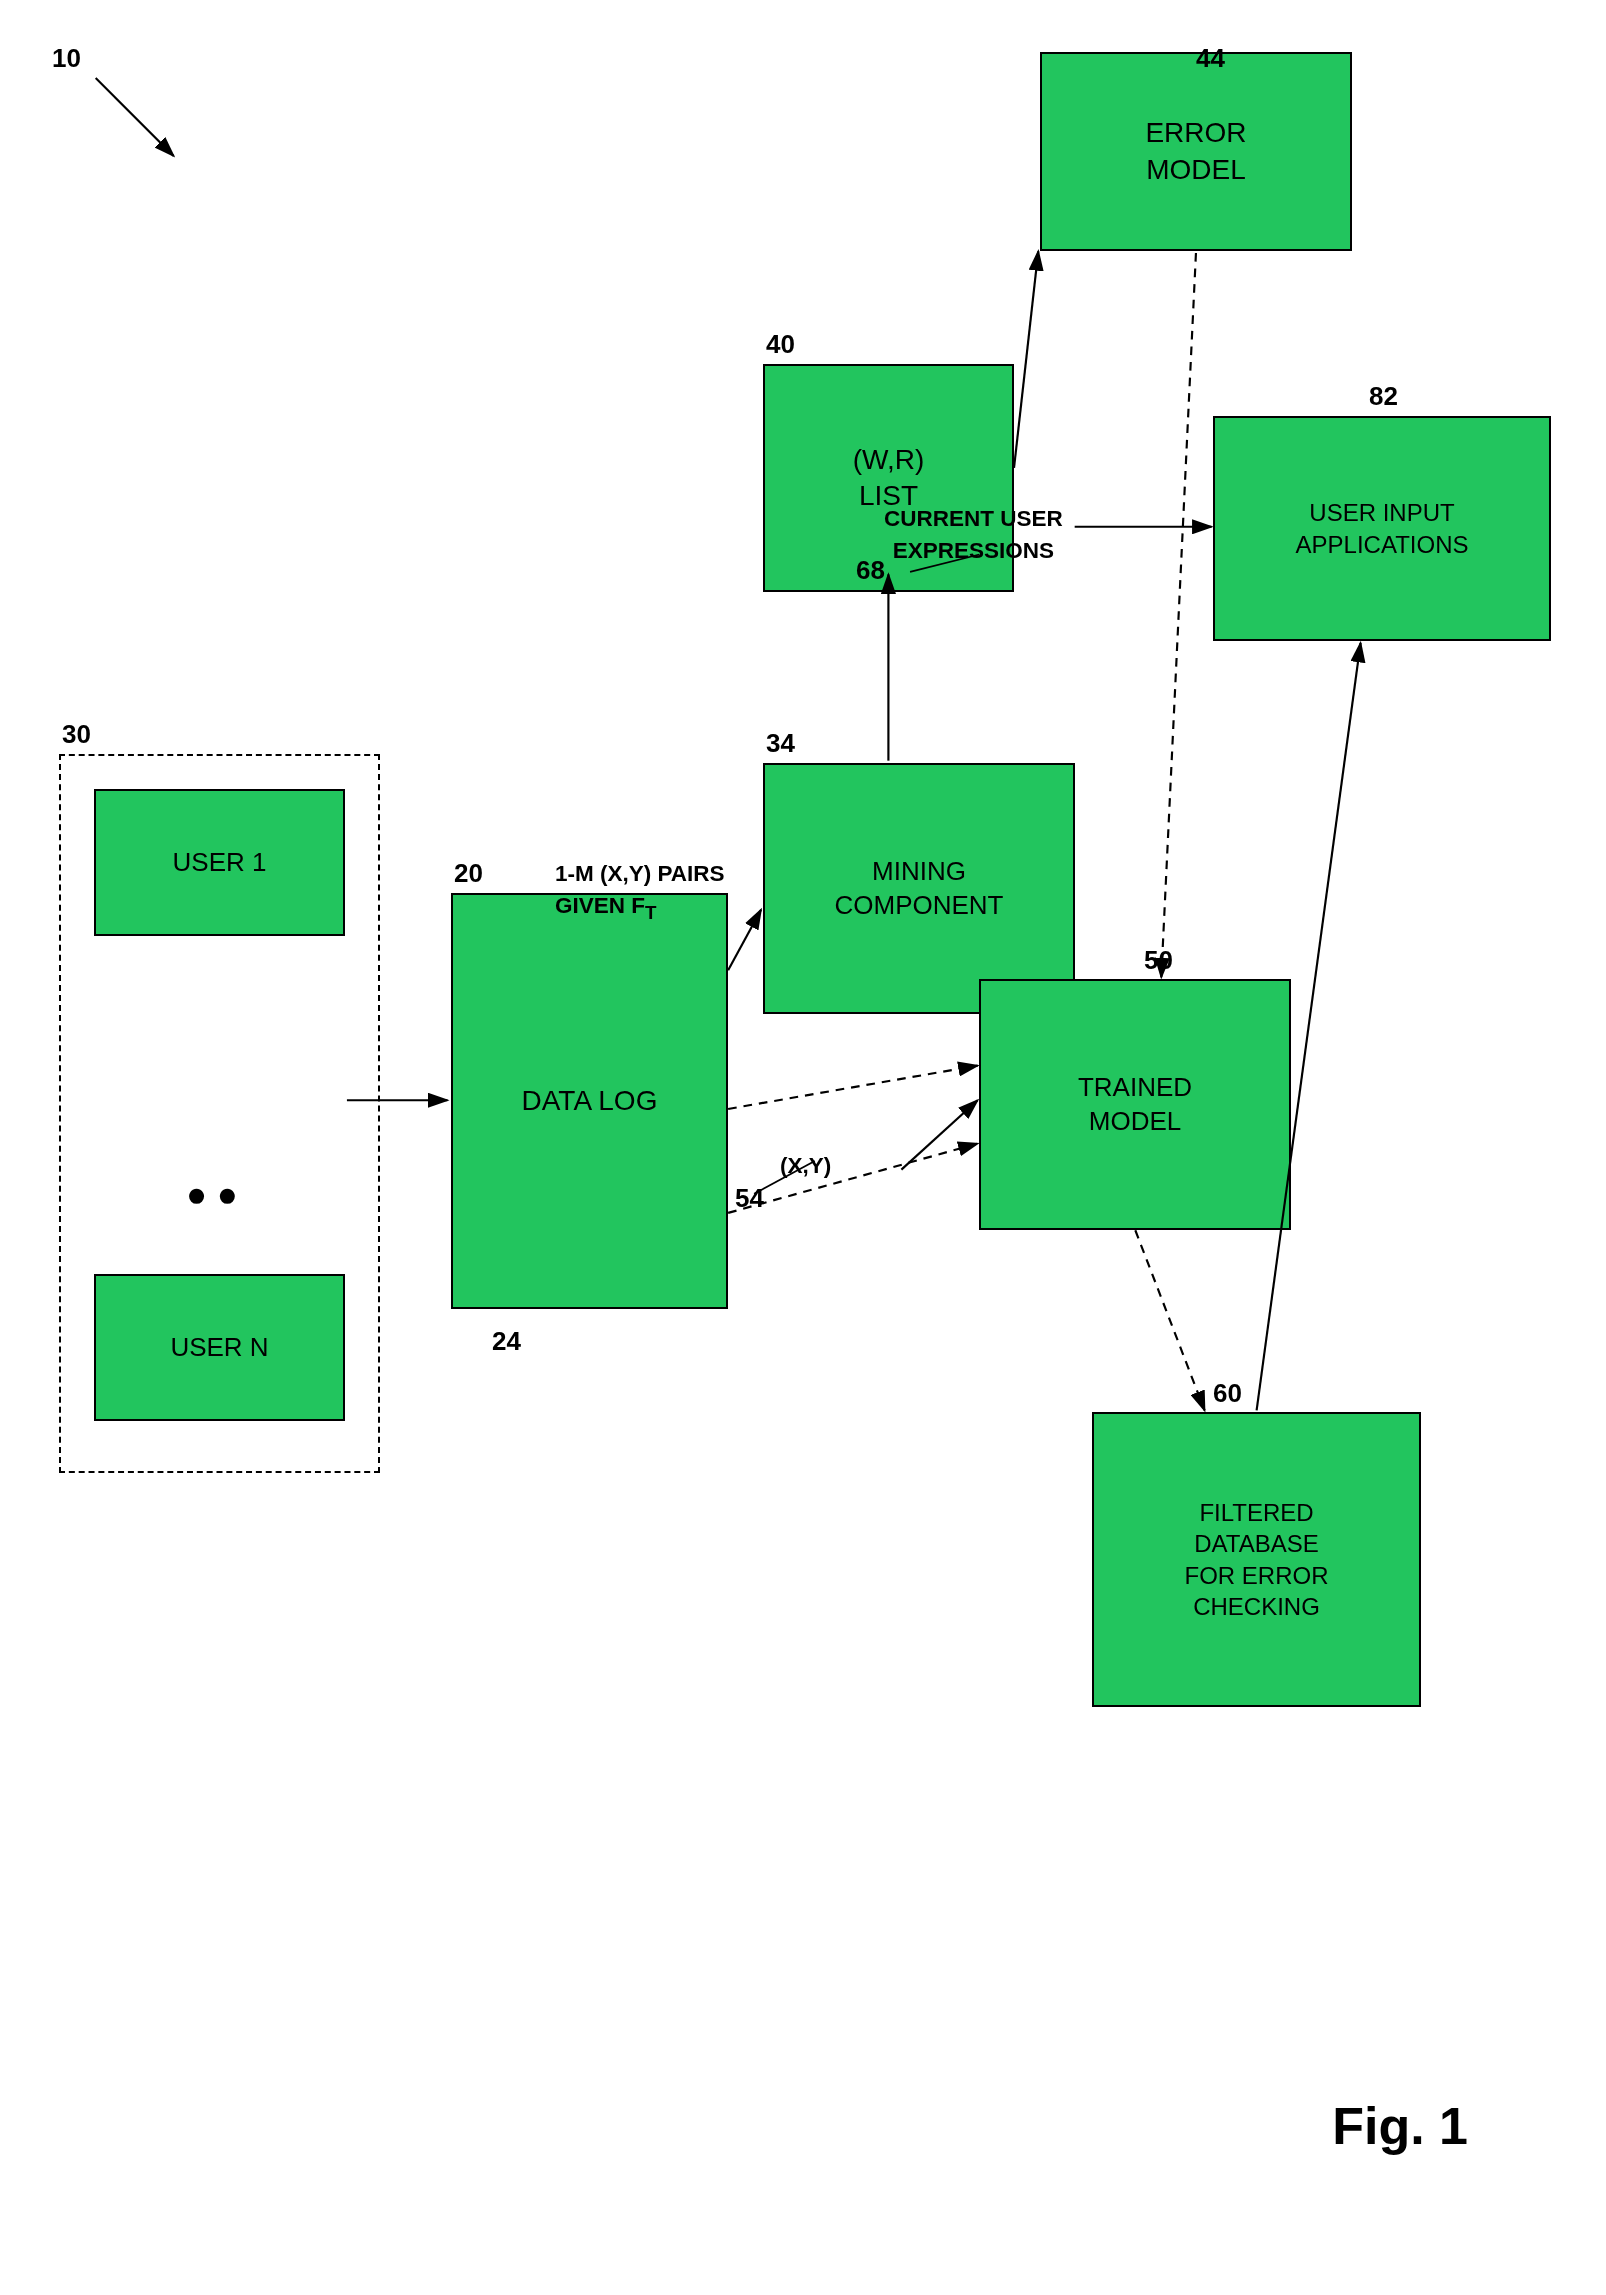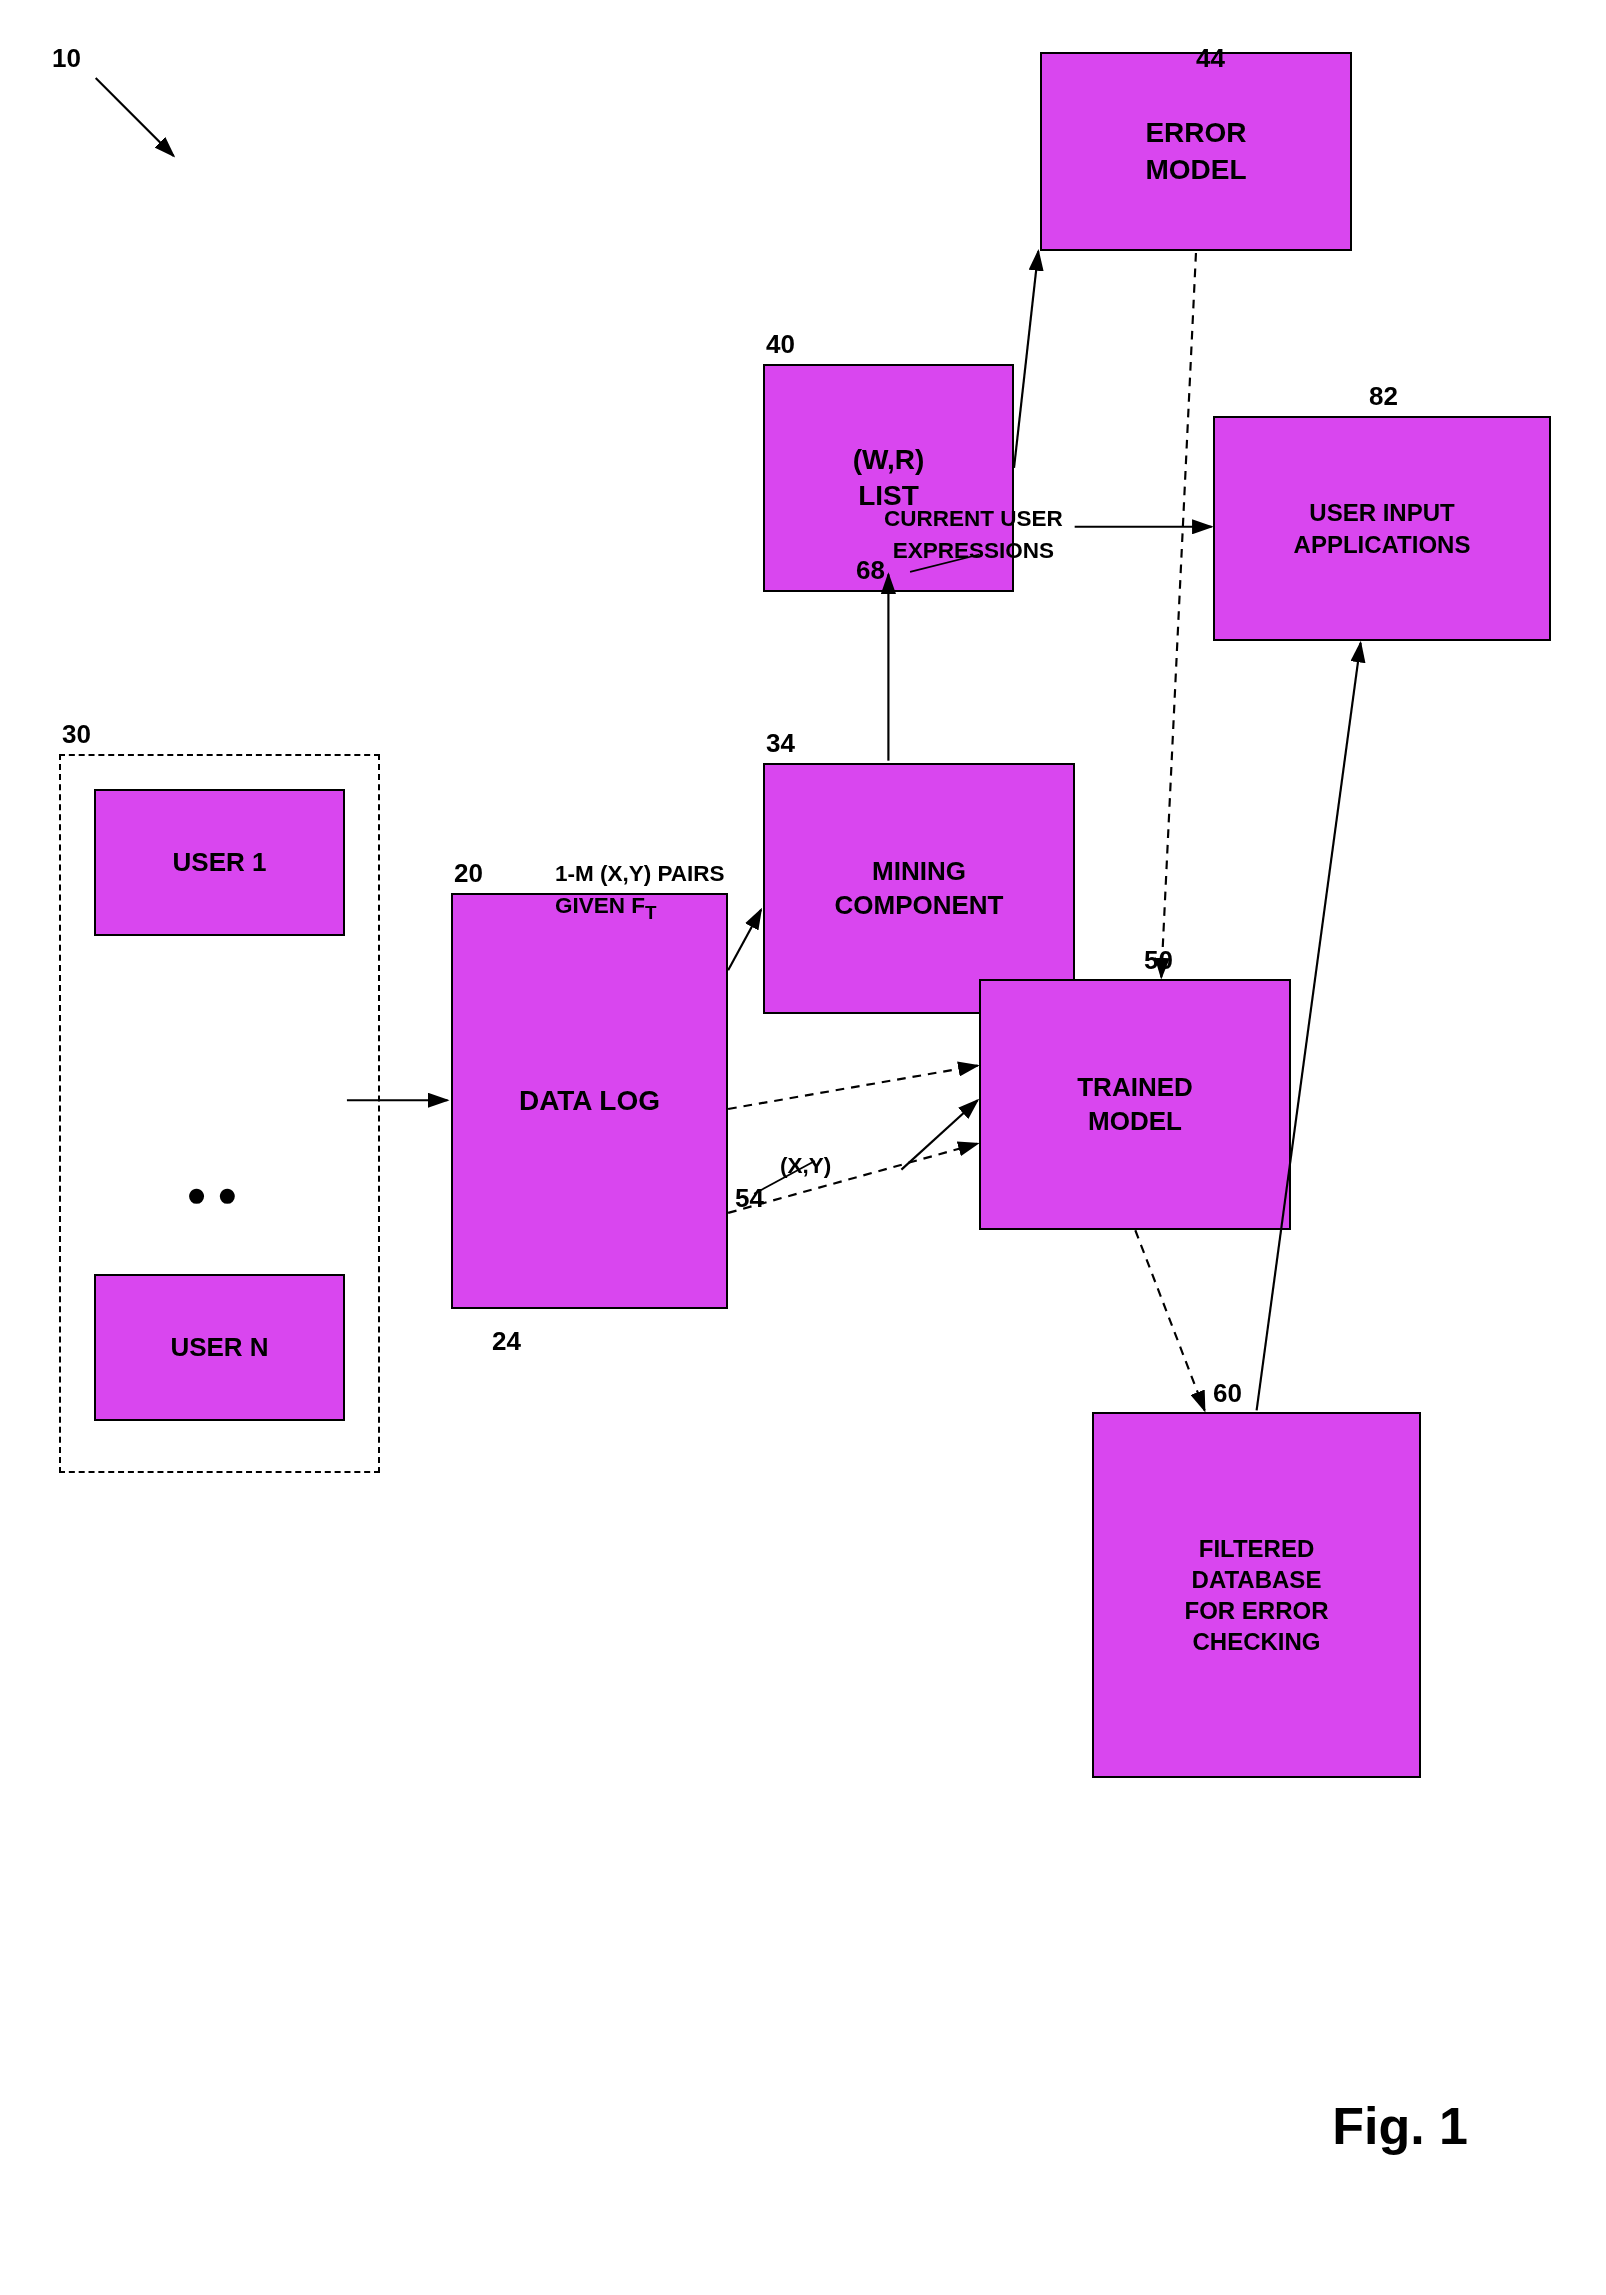--- a/index.html
+++ b/index.html
@@ -13,27 +13,27 @@
     }
     .diagram-container {
       position: absolute;
       top: 0; left: 0;
       width: 1607px;
       height: 2295px;
     }
     .box {
       position: absolute;
       border: 2.6px solid #000;
-      background: #d946ef;
+      background: #22c55e;
       display: flex;
       align-items: center;
       justify-content: center;
       text-align: center;
       font-size: 24px;
-      font-weight: bold;
+      font-weight: normal;
       line-height: 1.3;
     }
     .box-dashed {
       position: absolute;
       border: 2.6px dashed #000;
       background: #fff;
     }
     svg.arrows {
       position: absolute;
       top: 0; left: 0;
@@ -99,21 +99,21 @@
   </div>
 
   <div class="ref-num" style="left:1196px; top:43px;">44</div>
 
   <div class="box" style="left:979px; top:979px; width:312px; height:251px; font-size:26px;">
     <span>TRAINED<br>MODEL</span>
   </div>
 
   <div class="ref-num" style="left:1144px; top:945px;">50</div>
 
-  <div class="box" style="left:1092px; top:1412px; width:329px; height:366px; font-size:24px;">
+  <div class="box" style="left:1092px; top:1412px; width:329px; height:295px; font-size:24px;">
     <span>FILTERED<br>DATABASE<br>FOR ERROR<br>CHECKING</span>
   </div>
 
   <div class="ref-num" style="left:1213px; top:1378px;">60</div>
 
   <div class="box" style="left:1213px; top:416px; width:338px; height:225px; font-size:24px;">
     <span>USER INPUT<br>APPLICATIONS</span>
   </div>
 
   <div class="ref-num" style="left:1369px; top:381px;">82</div>

